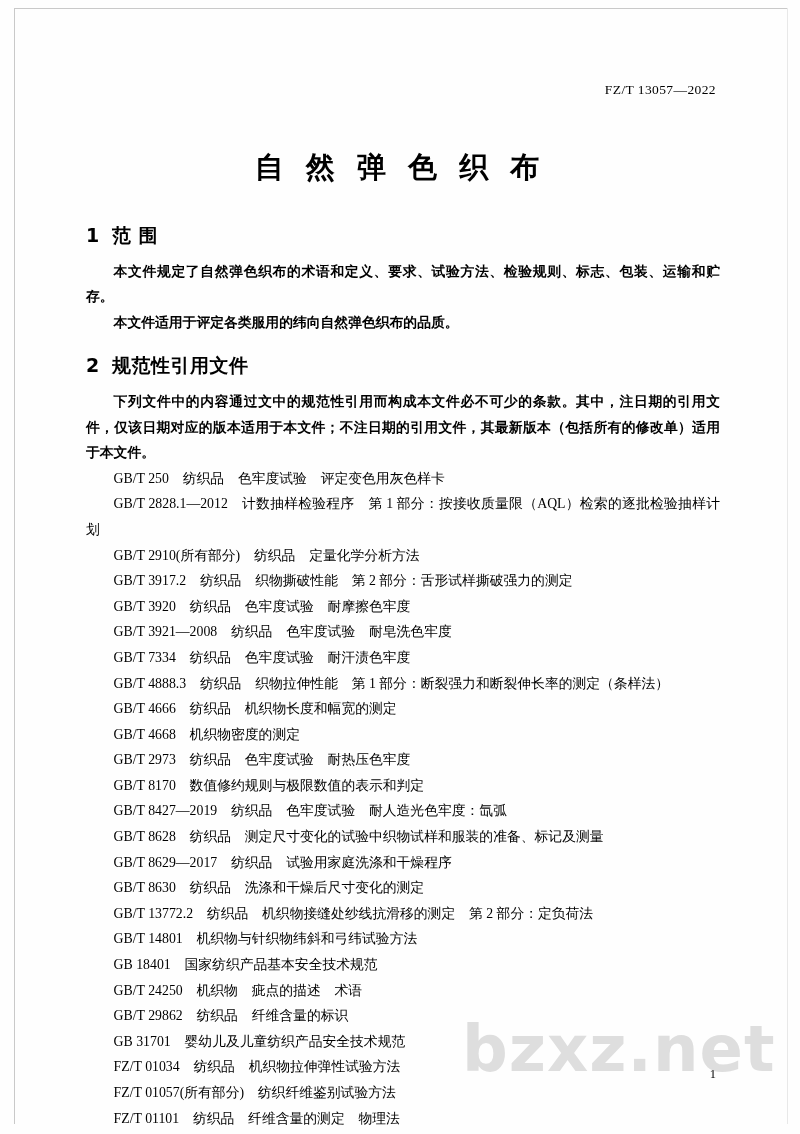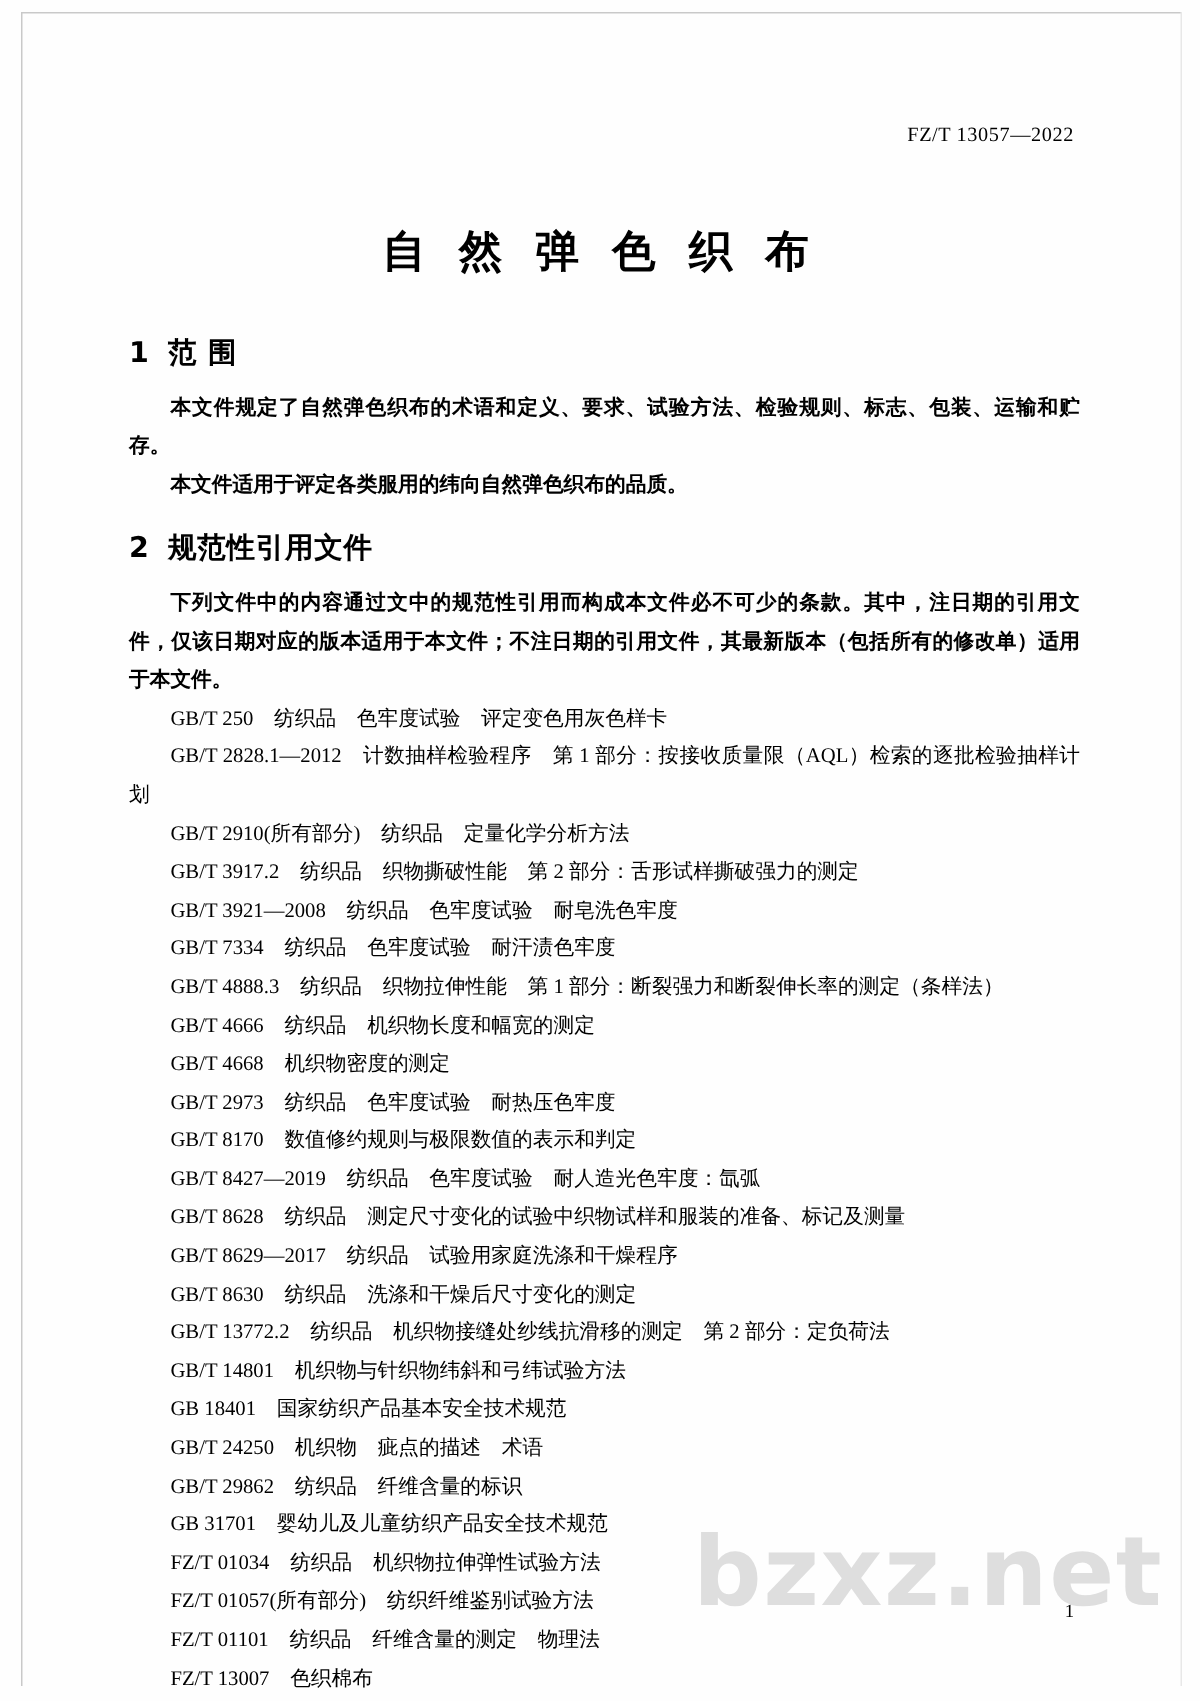--- a/index.html
+++ b/index.html
@@ -165,20 +165,21 @@
       <span class="num">2</span><span>规范性引用文件</span>
     </div>
     <div class="spacer-sm"></div>
     <p class="para">下列文件中的内容通过文中的规范性引用而构成本文件必不可少的条款。其中，注日期的引用文件，仅该日期对应的版本适用于本文件；不注日期的引用文件，其最新版本（包括所有的修改单）适用于本文件。</p>
 
     <ul class="ref-list">
       <li>GB/T 250　纺织品　色牢度试验　评定变色用灰色样卡</li>
       <li>GB/T 2828.1—2012　计数抽样检验程序　第 1 部分：按接收质量限（AQL）检索的逐批检验抽样计划</li>
       <li>GB/T 2910(所有部分)　纺织品　定量化学分析方法</li>
       <li>GB/T 3917.2　纺织品　织物撕破性能　第 2 部分：舌形试样撕破强力的测定</li>
+      <li>GB/T 3920　纺织品　色牢度试验　耐摩擦色牢度</li>
       <li>GB/T 3921—2008　纺织品　色牢度试验　耐皂洗色牢度</li>
       <li>GB/T 7334　纺织品　色牢度试验　耐汗渍色牢度</li>
       <li>GB/T 4888.3　纺织品　织物拉伸性能　第 1 部分：断裂强力和断裂伸长率的测定（条样法）</li>
       <li>GB/T 4666　纺织品　机织物长度和幅宽的测定</li>
       <li>GB/T 4668　机织物密度的测定</li>
       <li>GB/T 2973　纺织品　色牢度试验　耐热压色牢度</li>
       <li>GB/T 8170　数值修约规则与极限数值的表示和判定</li>
       <li>GB/T 8427—2019　纺织品　色牢度试验　耐人造光色牢度：氙弧</li>
       <li>GB/T 8628　纺织品　测定尺寸变化的试验中织物试样和服装的准备、标记及测量</li>
       <li>GB/T 8629—2017　纺织品　试验用家庭洗涤和干燥程序</li>

